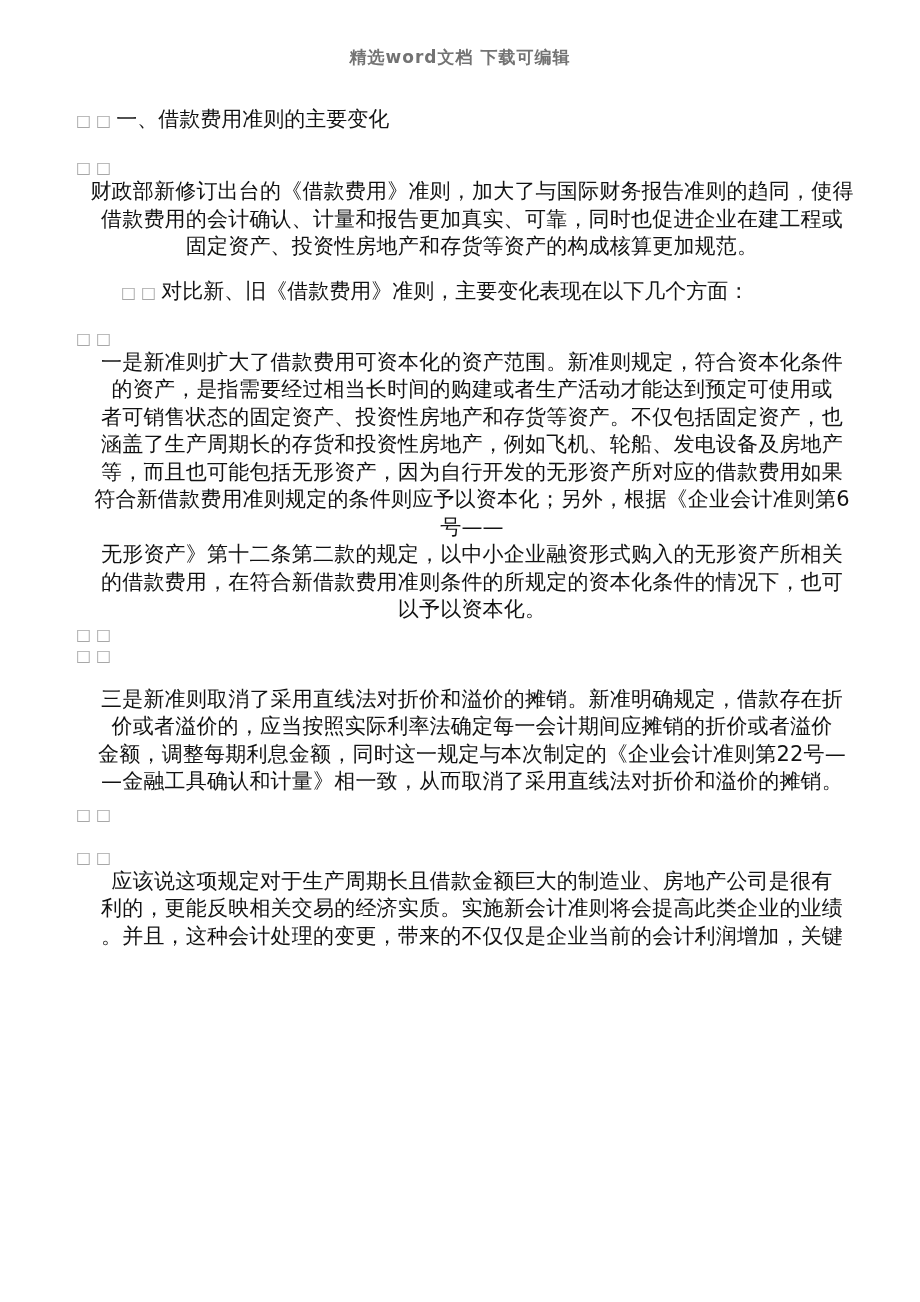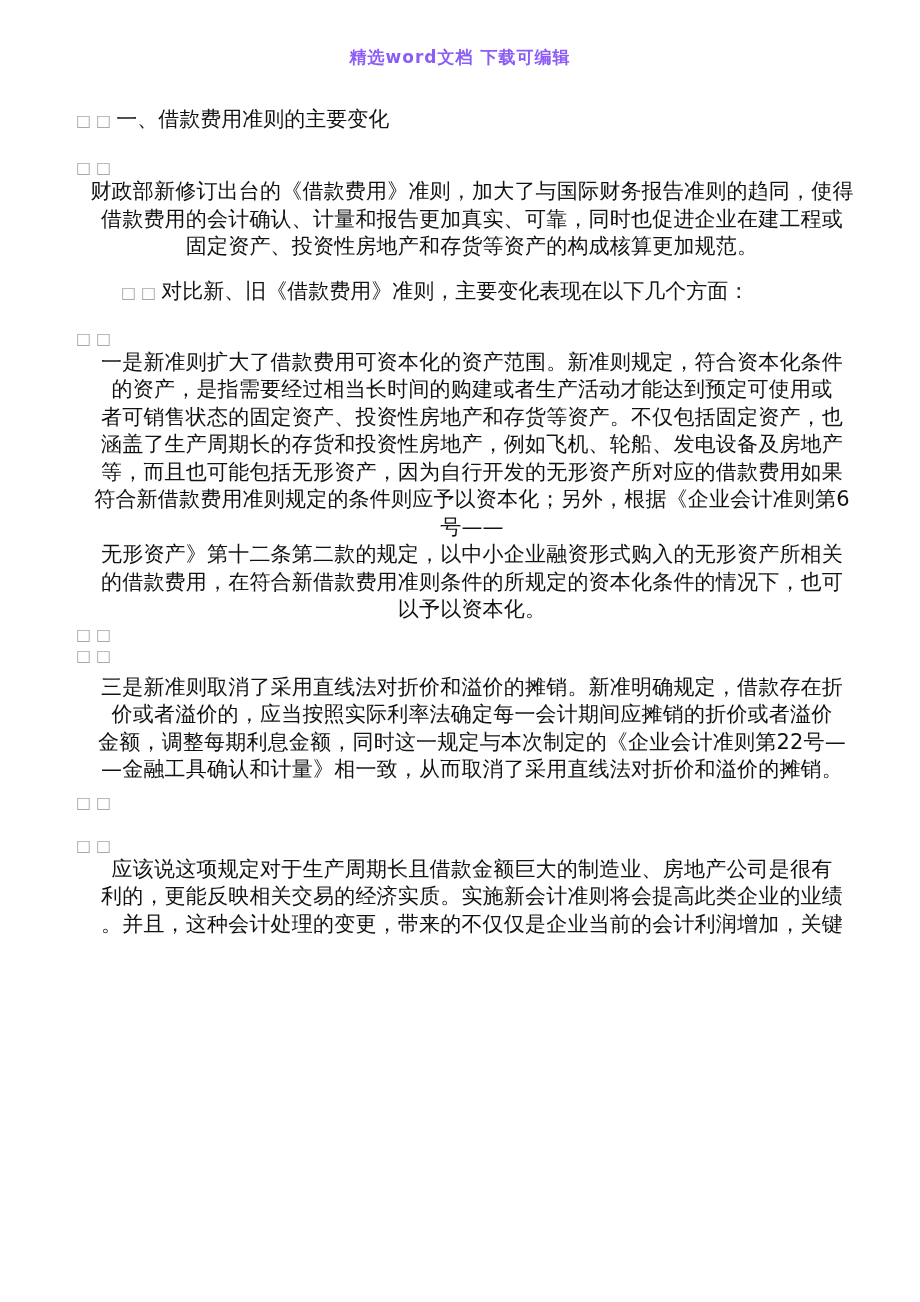--- a/index.html
+++ b/index.html
@@ -12,21 +12,21 @@
     overflow: hidden;
     font-family: "DejaVu Sans", sans-serif;
     color: #141414;
   }
   .watermark {
     margin-top: 46px;
     text-align: center;
     font-size: 17px;
     font-weight: 700;
     letter-spacing: 1px;
-    color: #8b5cf6;
+    color: #737373;
   }
   .content {
     padding-left: 76px;
     padding-right: 52px;
   }
   .doc-title {
     margin-top: 36px;
     font-size: 21px;
     line-height: 28px;
     white-space: pre;
@@ -55,21 +55,21 @@
     line-height: 28px;
     white-space: pre;
     margin-left: 45px;
   }
   .mk1 { margin-top: 22px; }
   .mk2 { margin-top: 21px; }
   .mk3 { margin-top: 0; }
   .mk4 { margin-top: 0; }
   .mk5 { margin-top: 8px; }
   .mk6 { margin-top: 22px; }
-  .t3  { margin-top: 8px; }
+  .t3  { margin-top: 20px; }
 </style>
 </head>
 <body>
 
 <div class="page">
 
   <div class="watermark">精选word文档 下载可编辑</div>
 
   <div class="content">
 

